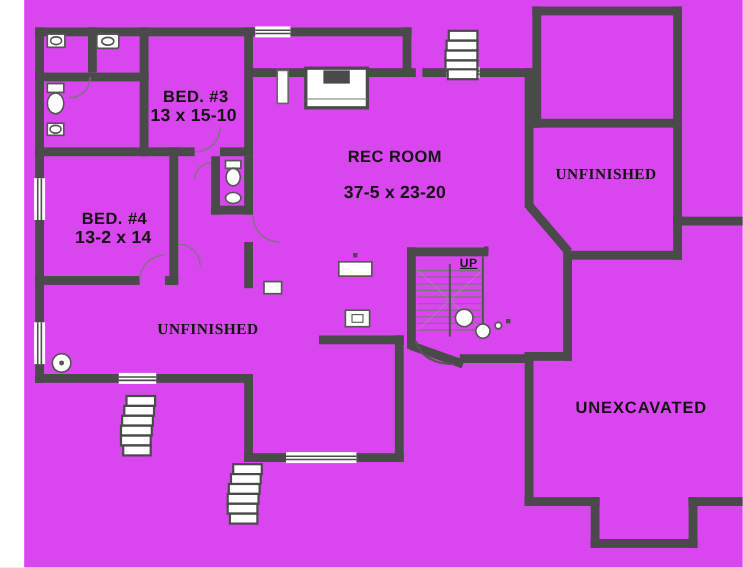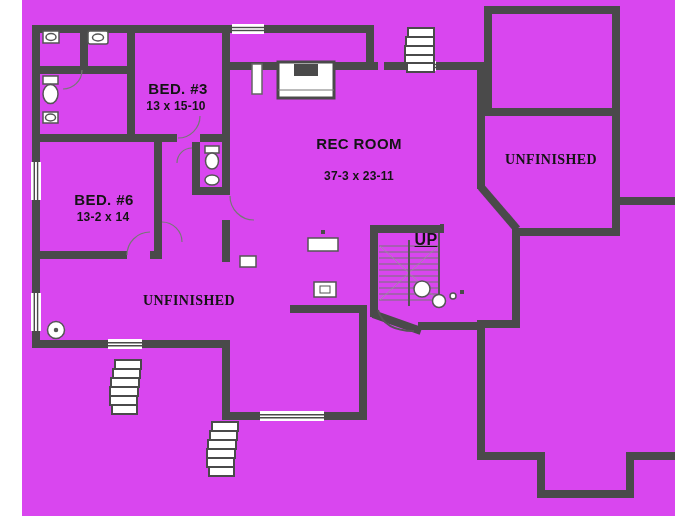--- a/index.html
+++ b/index.html
@@ -15,24 +15,24 @@
   .lbl {
     position:absolute;
     transform:translate(-50%,-50%);
     font-weight:bold;
     color:#141414;
     white-space:nowrap;
     line-height:1;
     user-select:none;
   }
   .room-name { font-size:15px; letter-spacing:0.4px; }
-  .room-dims { font-size:12px; letter-spacing:0.2px; }
+  .room-dims { font-size:16px; letter-spacing:0.2px; }
   .small-name { font-size:14px; letter-spacing:0.4px;font-family:Liberation Serif, serif; }
   .big-name  { font-size:15px; letter-spacing:0.8px; }
-  .up-name   { font-size:16px; letter-spacing:0.3px;text-decoration:underline; }
+  .up-name   { font-size:11px; letter-spacing:0.3px;text-decoration:underline; }
 </style>
 </head>
 <body>
 
 <div class="plan-wrap">
 
   <svg width="675" height="516" viewBox="0 0 675 516">
 
     <g fill="#4a4a4a">
 
@@ -214,26 +214,27 @@
       <path d="M 208 196 A 24 24 0 0 0 232 220"></path>
       <path d="M 170 148 A 15 15 0 0 0 155 163"></path>
       <path d="M 60 70 A 19 19 0 0 1 41 89"></path>
       <path d="M 140 222 A 20 20 0 0 1 160 242"></path>
     </g>
   </svg>
 
   <div class="lbl room-name" style="left:156px; top:88px">BED. #3</div>
   <div class="lbl room-dims" style="left:154px; top:106px">13 x 15-10</div>
 
-  <div class="lbl room-name" style="left:82px; top:199px">BED. #6</div>
+  <div class="lbl room-name" style="left:82px; top:199px">BED. #4</div>
   <div class="lbl room-dims" style="left:81px; top:217px">13-2 x 14</div>
 
   <div class="lbl room-name" style="left:337px; top:143px">REC  ROOM</div>
-  <div class="lbl room-dims" style="left:337px; top:176px">37-3 x 23-11</div>
+  <div class="lbl room-dims" style="left:337px; top:176px">37-5 x 23-20</div>
 
   <div class="lbl small-name" style="left:529px; top:160px">UNFINISHED</div>
 
   <div class="lbl small-name" style="left:167px; top:301px">UNFINISHED</div>
 
+  <div class="lbl big-name" style="left:561px; top:371px">UNEXCAVATED</div>
 
   <div class="lbl up-name" style="left:404px; top:240px">UP</div>
 
 </div>
 
 </body></html>

